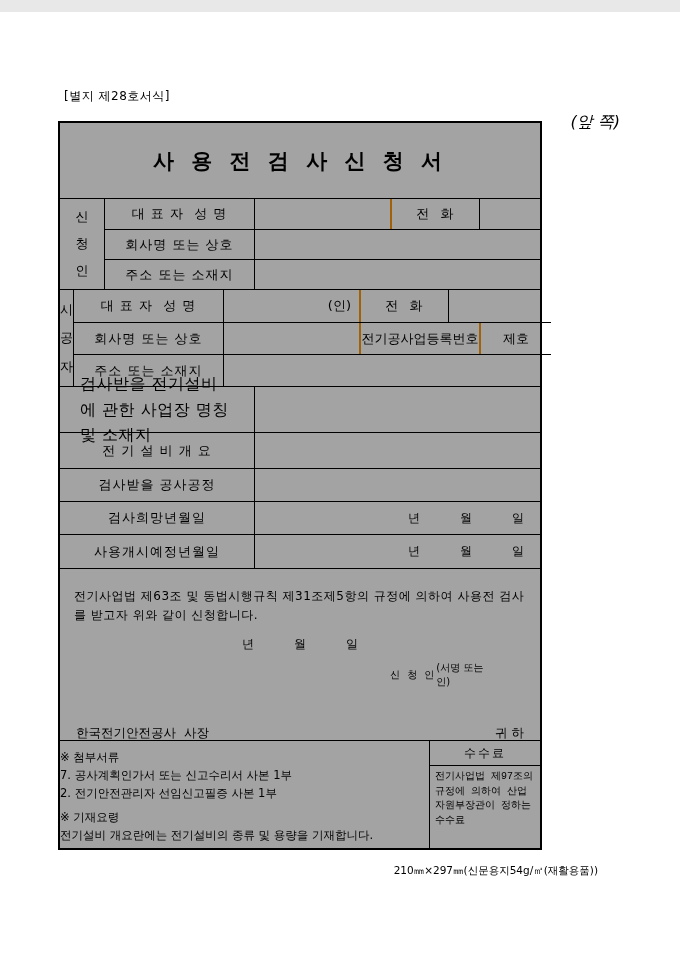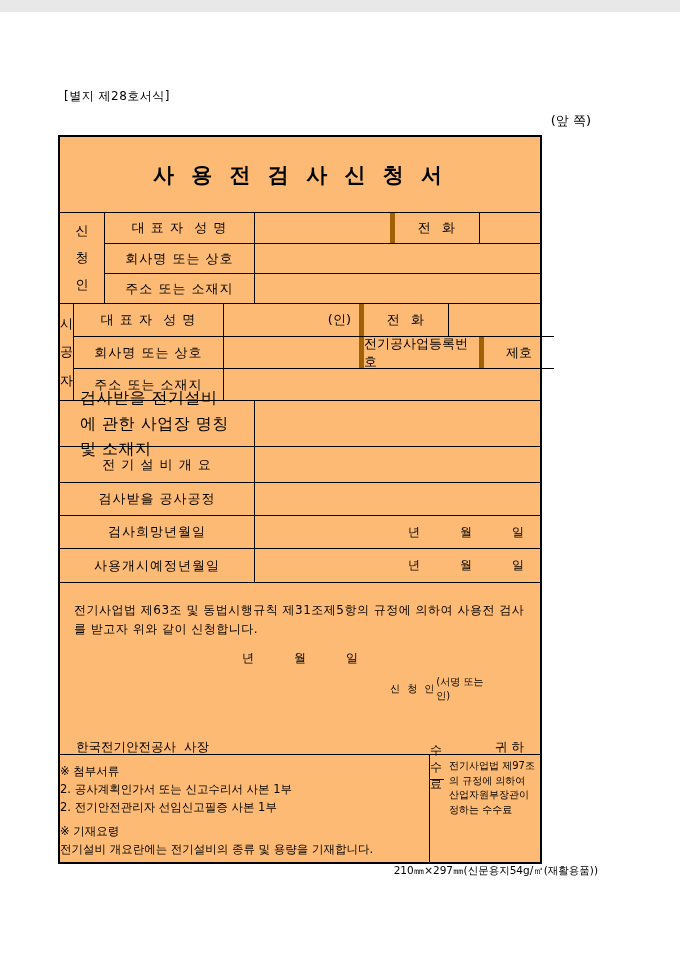--- a/index.html
+++ b/index.html
@@ -6,31 +6,31 @@
   html, body { background: #e8e8e8; }
   body { font-family: "DejaVu Sans", "Liberation Sans", sans-serif; color: #000; }
   .sheet {
     position: relative;
     width: 680px; height: 962px;
     background: #ffffff;
     margin: 12px auto;
     overflow: hidden;
   }
   .form-ref { position: absolute; top: 76px; left: 64px; font-size: 12px; letter-spacing: 0.5px; }
-  .side-note { position: absolute; top: 100px; right: 89px; font-size: 13px; }
+  .side-note { position: absolute; top: 100px; right: 60px; font-size: 16px; font-style: italic; }
   .paper-note { position: absolute; top: 852px; right: 82px; font-size: 10.5px; }
 
   .box {
-    position: absolute; top: 123px; left: 58px;
+    position: absolute; top: 109px; left: 58px;
     width: 484px;
     border: 2px solid #000;
-    background: #fdba74;
+    background: #a3a3a3;
   }
   .bt { border-top: 1px solid #000; }
-  .bl { border-left: 5px solid #a16207; }
+  .bl { border-left: 2px solid #a16207; }
   .br { border-right: 1px solid #000; }
 
   .title-row { height: 75px; display: flex; align-items: center; justify-content: center; }
   .title { font-size: 21px; font-weight: bold; letter-spacing: 5px; white-space: pre; }
 
   .band { display: flex; align-items: stretch; }
   .vcell {
     width: 45px; border-right: 1px solid #000;
     display: flex; flex-direction: column;
     justify-content: space-evenly; align-items: center;
@@ -58,21 +58,21 @@
   .decl-date { display: flex; justify-content: center; gap: 40px; margin-top: 11px; font-size: 12px; }
   .decl-sign { display: flex; align-items: center; margin-top: 8px; font-size: 10px; }
   .decl-sign .who { margin-left: 316px; letter-spacing: 2px; white-space: pre; }
   .decl-sign .how { margin-left: auto; margin-right: 31px; }
   .decl-recv { display: flex; justify-content: space-between; margin-top: 36px; padding: 0 2px; font-size: 12.5px; }
   .pre { white-space: pre; }
 
   .footer-band { display: flex; align-items: stretch; height: 108px; }
   .notes-cell { flex: 1; padding: 8px 0; font-size: 11.5px; line-height: 1.55; }
   .notes-gap { height: 7px; }
-  .fee-cell { width: 111px; border-left: 1px solid #000; display: flex; flex-direction: row; }
+  .fee-cell { width: 111px; border-left: 1px solid #000; display: flex; flex-direction: column; font-family: Liberation Mono, monospace; }
   .fee-title { height: 25px; display: flex; align-items: center; justify-content: center; font-size: 12px; letter-spacing: 2px; border-bottom: 1px solid #000; }
   .fee-body { padding: 4px 5px; font-size: 10px; line-height: 1.45; }
 </style>
 </head>
 <body>
 
 <div class="sheet">
 
   <div class="form-ref">[별지 제28호서식]</div>
   <div class="side-note">(앞 쪽)</div>
@@ -184,21 +184,21 @@
       </div>
       <div class="decl-recv">
         <span class="pre">한국전기안전공사  사장</span>
         <span>귀 하</span>
       </div>
     </div>
 
     <div class="footer-band bt">
       <div class="notes-cell">
         <div>※ 첨부서류</div>
-        <div>2. 공사계획인가서 또는 신고수리서 사본 1부</div>
+        <div>7. 공사계획인가서 또는 신고수리서 사본 1부</div>
         <div>2. 전기안전관리자 선임신고필증 사본 1부</div>
         <div class="notes-gap"></div>
         <div>※ 기재요령</div>
         <div>전기설비 개요란에는 전기설비의 종류 및 용량을 기재합니다.</div>
       </div>
       <div class="fee-cell">
         <div class="fee-title">수수료</div>
         <div class="fee-body">전기사업법 제97조의 규정에 의하여 산업자원부장관이 정하는 수수료</div>
       </div>
     </div>

